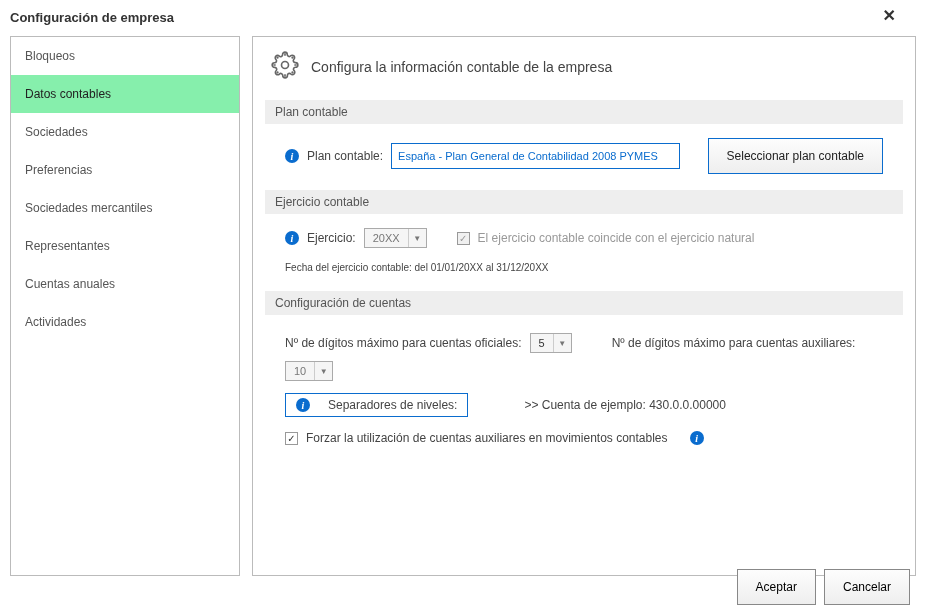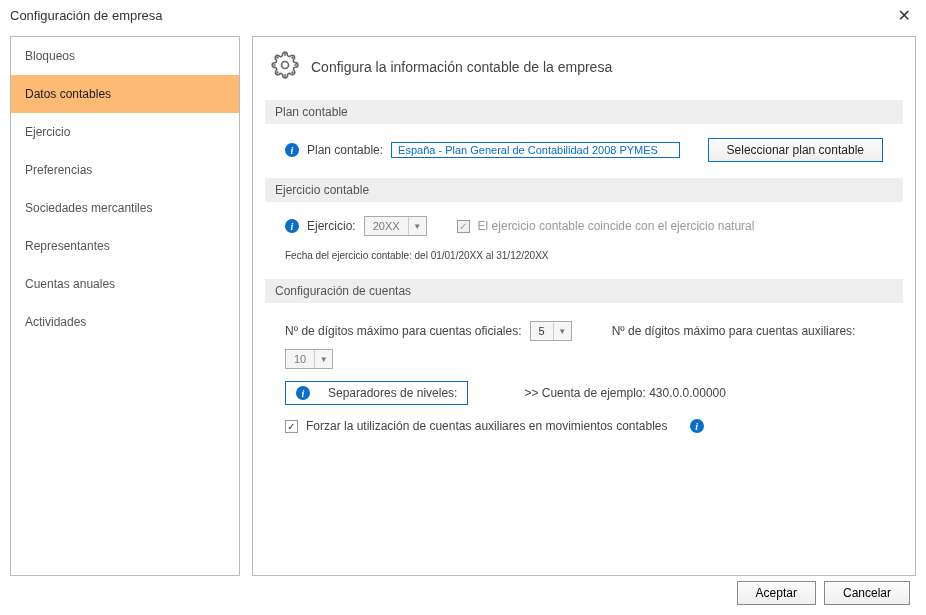--- a/index.html
+++ b/index.html
@@ -1,33 +1,33 @@
 <!DOCTYPE html>
 <html><head>
   <meta charset="utf-8">
   <style>
     * { box-sizing: border-box; margin: 0; padding: 0; }
     body { font-family: "Segoe UI", Tahoma, sans-serif; font-size: 12px; color: #333; background: #fff; width: 926px; height: 615px; overflow: hidden; }
-    .titlebar { display: flex; align-items: center; justify-content: space-between; padding: 6px 11px 10px 10px; }
+    .titlebar { display: flex; align-items: flex-end; justify-content: space-between; padding: 6px 26px 10px 10px; font-weight: bold; }
     .titlebar-text { font-size: 13px; }
     .close-x { font-size: 16px; cursor: pointer; padding: 0 4px; font-family: Arial; }
     .content { display: flex; gap: 12px; padding: 1px 10px; }
     .sidebar { width: 230px; height: 540px; border: 1px solid #bbb; background: #fff; }
     .sidebar-item { padding: 12px 14px; cursor: pointer; color: #555; font-size: 12px; }
-    .sidebar-item.active { background: #fdba74; color: #222; }
+    .sidebar-item.active { background: #86efac; color: #222; }
     .main { flex: 1; height: 540px; border: 1px solid #bbb; background: #fff; padding: 14px 12px; overflow-y: auto; }
     .main-header { display: flex; align-items: center; gap: 12px; margin-bottom: 18px; padding-left: 6px; }
     .gear-icon svg { width: 28px; height: 28px; }
     .main-title { font-size: 14px; color: #444; }
     .section-header { background: #eee; padding: 5px 10px; font-size: 12px; color: #555; margin-bottom: 10px; }
     .row { display: flex; align-items: center; gap: 8px; padding: 4px 20px; flex-wrap: wrap; }
     .info-icon { width: 14px; height: 14px; border-radius: 50%; background: #0a6cce; color: #fff; font-size: 10px; font-weight: bold; display: inline-flex; align-items: center; justify-content: center; font-style: italic; font-family: Georgia, serif; flex-shrink: 0; }
     .label { color: #444; font-size: 12px; }
-    .plan-input { flex: 1; height: 16px; border: 1px solid #0a6cce; padding: 0 6px; color: #0a6cce; font-size: 11px; background: #fff; }
-    .btn { border: 1px solid #888; background: linear-gradient(#fdfdfd,#eee); padding: 4px 18px; height: 24px; font-size: 12px; cursor: pointer; display: inline-flex; align-items: center; }
+    .plan-input { flex: 1; height: 26px; border: 1px solid #0a6cce; padding: 0 6px; color: #0a6cce; font-size: 11px; background: #fff; }
+    .btn { border: 1px solid #888; background: linear-gradient(#fdfdfd,#eee); padding: 4px 18px; height: 36px; font-size: 12px; cursor: pointer; display: inline-flex; align-items: center; }
     .btn-select-plan { border: 1px solid #0a6cce; color: #222; }
     .section-gap { margin-top: 12px; }
     .combo { display: inline-flex; align-items: center; border: 1px solid #aaa; height: 20px; background: #f5f5f5; }
     .combo-val { padding: 0 8px; color: #777; font-size: 11px; }
     .combo-arrow { width: 18px; height: 100%; border-left: 1px solid #ccc; display: flex; align-items: center; justify-content: center; color: #777; font-size: 8px; }
     .combo.disabled { color: #999; background: #f5f5f5; }
     .check { width: 13px; height: 13px; border: 1px solid #999; display: inline-flex; align-items: center; justify-content: center; font-size: 10px; background: #fff; flex-shrink: 0; }
     .check.disabled { background: #f0f0f0; color: #999; }
     .fecha-row { padding: 10px 20px 6px 20px; color: #444; font-size: 10px; }
     .levels-box { border: 1px solid #0a6cce; padding: 4px 10px; display: inline-flex; align-items: center; gap: 18px; }
@@ -41,21 +41,21 @@
 <div class="titlebar">
   <span class="titlebar-text">Configuración de empresa</span>
   <span class="close-x">✕</span>
 </div>
 
 <div class="content">
 
   <div class="sidebar">
     <div class="sidebar-item">Bloqueos</div>
     <div class="sidebar-item active">Datos contables</div>
-    <div class="sidebar-item">Ejercicio</div>
+    <div class="sidebar-item">Sociedades</div>
     <div class="sidebar-item">Preferencias</div>
     <div class="sidebar-item">Sociedades mercantiles</div>
     <div class="sidebar-item">Representantes</div>
     <div class="sidebar-item">Cuentas anuales</div>
     <div class="sidebar-item">Actividades</div>
   </div>
 
   <div class="main">
 
     <div class="main-header">

